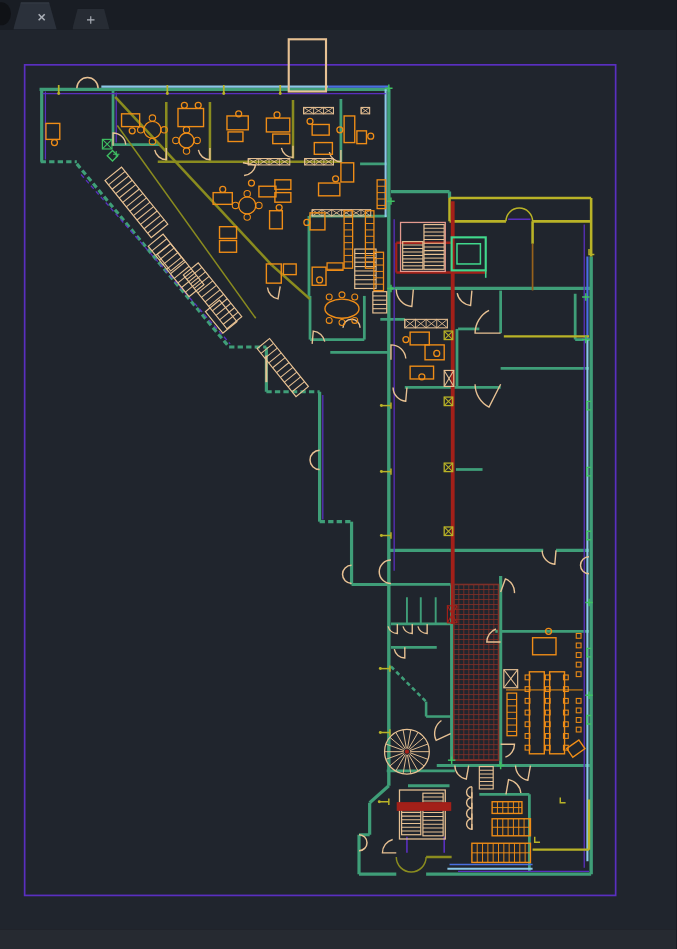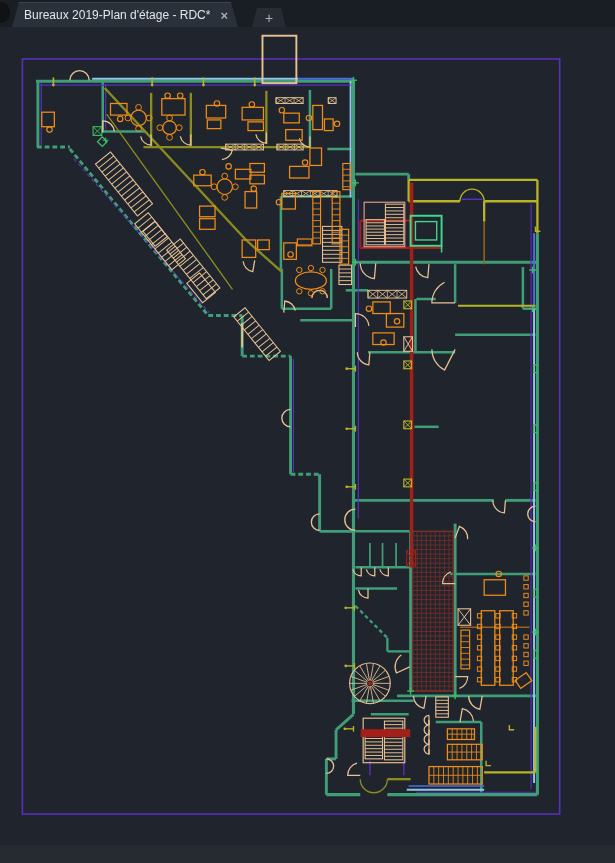--- a/index.html
+++ b/index.html
@@ -17,21 +17,20 @@
   .canvas{position:absolute;top:27px;left:0;width:615px;height:818px;background:var(--bg_canvas);}
   .canvas svg{position:absolute;top:0;left:0;}
   .footer{position:absolute;top:845px;left:0;width:615px;height:18px;background:var(--footer);}
 </style>
 </head>
 <body>
 
 <div class="tabbar">
   <div class="tab-orb"></div>
   <div class="file-tab">
-    <span>Bureaux 2019-Plan d'étage - RDC*</span>
     <span class="close">×</span>
   </div>
   <div class="new-tab">
     <span>+</span>
   </div>
 </div>
 
 <div class="canvas">
   <svg width="615" height="818" viewBox="0 27 615 845">
       <g>

